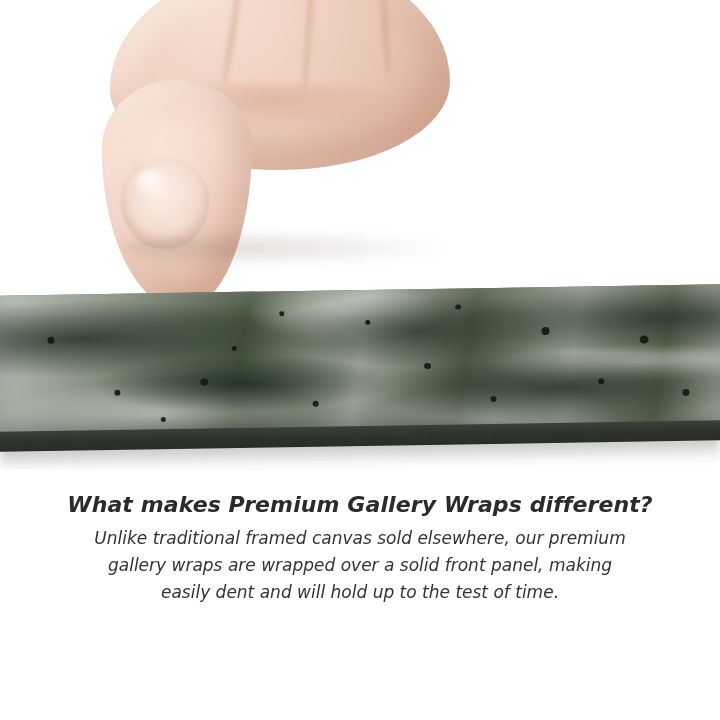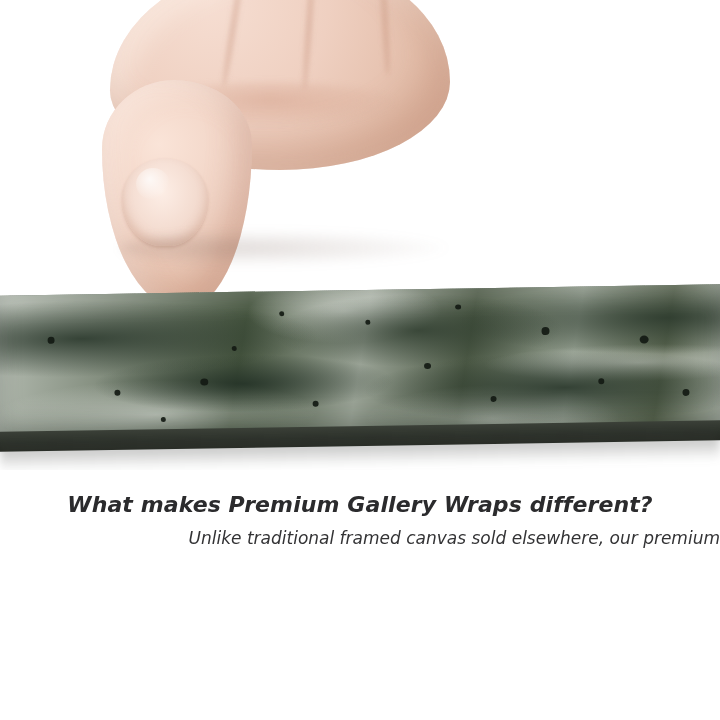--- a/index.html
+++ b/index.html
@@ -192,21 +192,20 @@
     letter-spacing: 0.1px;
     margin: 0 0 8px 0;
     color: #2b2b2d;
   }
   .body-line {
     font-size: 17px;
     font-style: italic;
     line-height: 27px;
     margin: 0;
     color: #333335;
-    text-align: right;
   }
 </style>
 </head>
 <body>
 
 <div class="canvas-promo">
 
   <div class="photo-area">
 
     <div class="hand">
@@ -242,15 +241,17 @@
       </div>
       <div class="slab-bottom"></div>
       <div class="slab-drop-shadow"></div>
     </div>
 
   </div>
 
   <div class="text-block">
     <p class="headline">What makes Premium Gallery Wraps different?</p>
     <p class="body-line">Unlike traditional framed canvas sold elsewhere, our premium</p>
+    <p class="body-line">gallery wraps are wrapped over a solid front panel, making</p>
+    <p class="body-line">easily dent and will hold up to the test of time.</p>
   </div>
 
 </div>
 
 </body></html>

